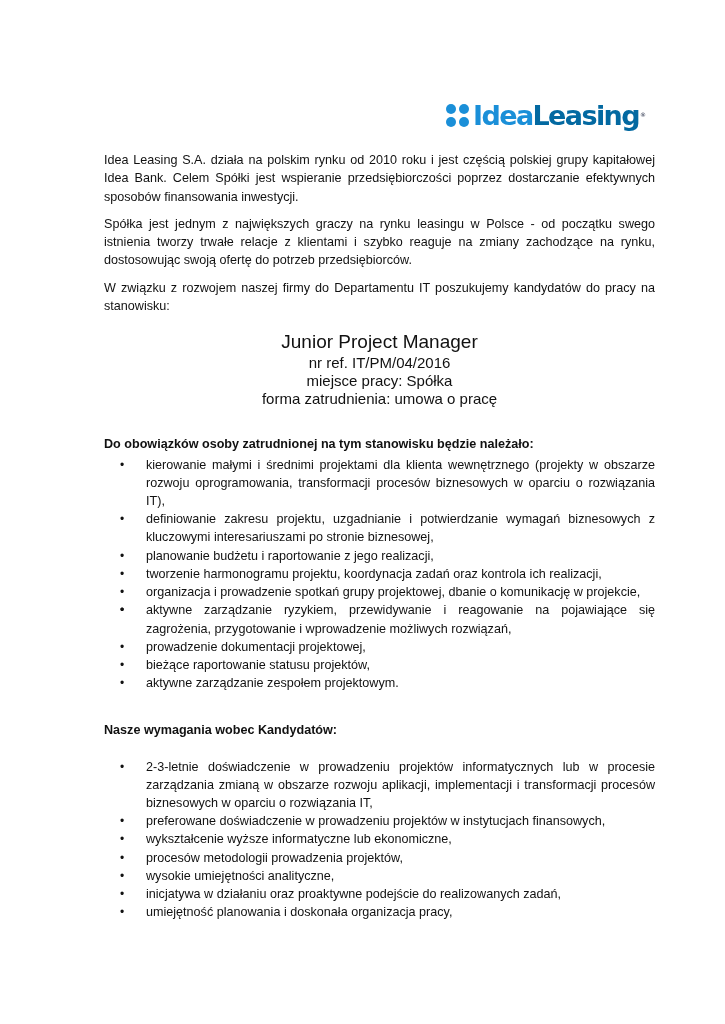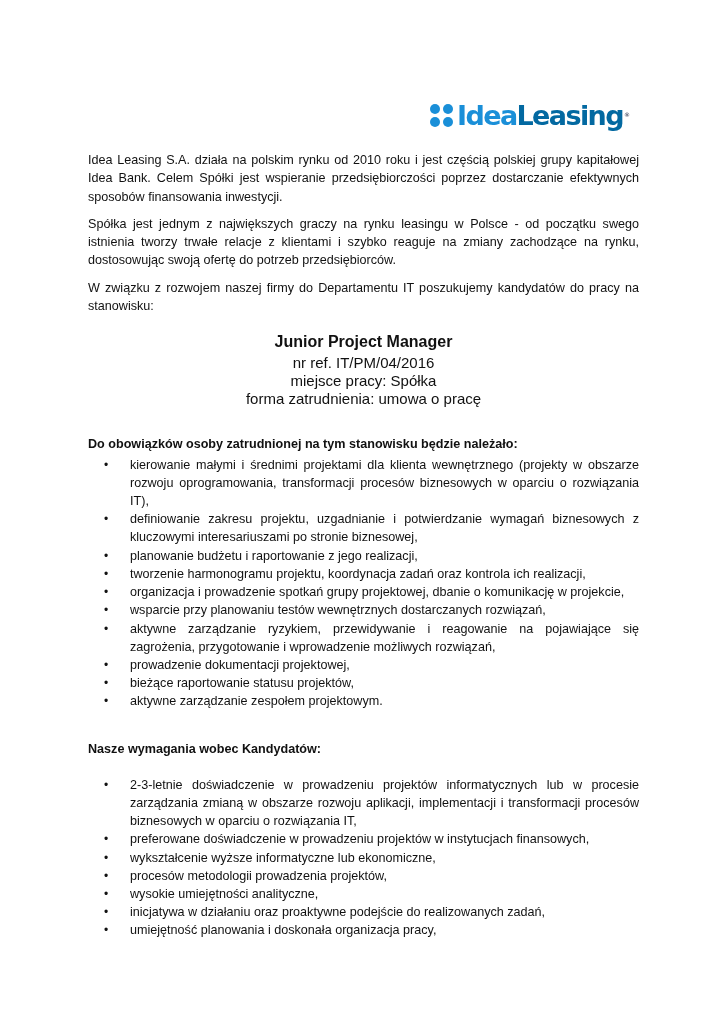--- a/index.html
+++ b/index.html
@@ -4,21 +4,21 @@
   <style>
     * { margin: 0; padding: 0; box-sizing: border-box; }
     html, body { width: 725px; height: 1024px; background: #ffffff; overflow: hidden; }
     body {
       font-family: "Liberation Sans", "DejaVu Sans", sans-serif;
       color: #111111;
       position: relative;
     }
     .page {
       position: absolute;
-      left: 0; top: 0;
+      left: 16px; top: 0;
       width: 634px; height: 1024px;
       background: #ffffff;
       padding-left: 20px;
     }
     
     .logo {
       position: absolute;
       left: 430px; top: 98px;
       height: 34px;
       display: flex;
@@ -68,22 +68,22 @@
     }
     .para {
       text-align: justify;
       margin-bottom: 9px;
     }
     .title-block {
       text-align: center;
       margin-top: 10px;
     }
     .job-title {
-      font-size: 16px;
-      font-weight: bold;
+      font-size: 19px;
+      font-weight: normal;
       line-height: 24px;
       margin-top: 15px;
     }
     .title-line {
       font-size: 15px;
       line-height: 18px;
     }
     .section-heading {
       font-weight: bold;
       margin-top: 27px;
@@ -140,21 +140,21 @@
       <div class="title-line">forma zatrudnienia: umowa o pracę</div>
     </div>
 
     <div class="section-heading">Do obowiązków osoby zatrudnionej na tym stanowisku będzie należało:</div>
     <ul class="bullets">
       <li><span class="bullet">•</span><span>kierowanie małymi i średnimi projektami dla klienta wewnętrznego (projekty w obszarze rozwoju oprogramowania, transformacji procesów biznesowych w oparciu o rozwiązania IT),</span></li>
       <li><span class="bullet">•</span><span>definiowanie zakresu projektu, uzgadnianie i potwierdzanie wymagań biznesowych z kluczowymi interesariuszami po stronie biznesowej,</span></li>
       <li><span class="bullet">•</span><span>planowanie budżetu i raportowanie z jego realizacji,</span></li>
       <li><span class="bullet">•</span><span>tworzenie harmonogramu projektu, koordynacja zadań oraz kontrola ich realizacji,</span></li>
       <li><span class="bullet">•</span><span>organizacja i prowadzenie spotkań grupy projektowej, dbanie o komunikację w projekcie,</span></li>
-      <li><span class="bullet">•</span><span>wsparcie przy planowaniu testów wewnętrznych dostarczanych rozwiązań,</span></li>
+      <li><span class="bullet">•</span></li>
       <li><span class="bullet">•</span><span>aktywne zarządzanie ryzykiem, przewidywanie i reagowanie na pojawiające się zagrożenia, przygotowanie i wprowadzenie możliwych rozwiązań,</span></li>
       <li><span class="bullet">•</span><span>prowadzenie dokumentacji projektowej,</span></li>
       <li><span class="bullet">•</span><span>bieżące raportowanie statusu projektów,</span></li>
       <li><span class="bullet">•</span><span>aktywne zarządzanie zespołem projektowym.</span></li>
     </ul>
 
     <div class="section-heading req">Nasze wymagania wobec Kandydatów:</div>
     <ul class="bullets">
       <li><span class="bullet">•</span><span>2-3-letnie doświadczenie w prowadzeniu projektów informatycznych lub w procesie zarządzania zmianą w obszarze rozwoju aplikacji, implementacji i transformacji procesów biznesowych w oparciu o rozwiązania IT,</span></li>
       <li><span class="bullet">•</span><span>preferowane doświadczenie w prowadzeniu projektów w instytucjach finansowych,</span></li>

